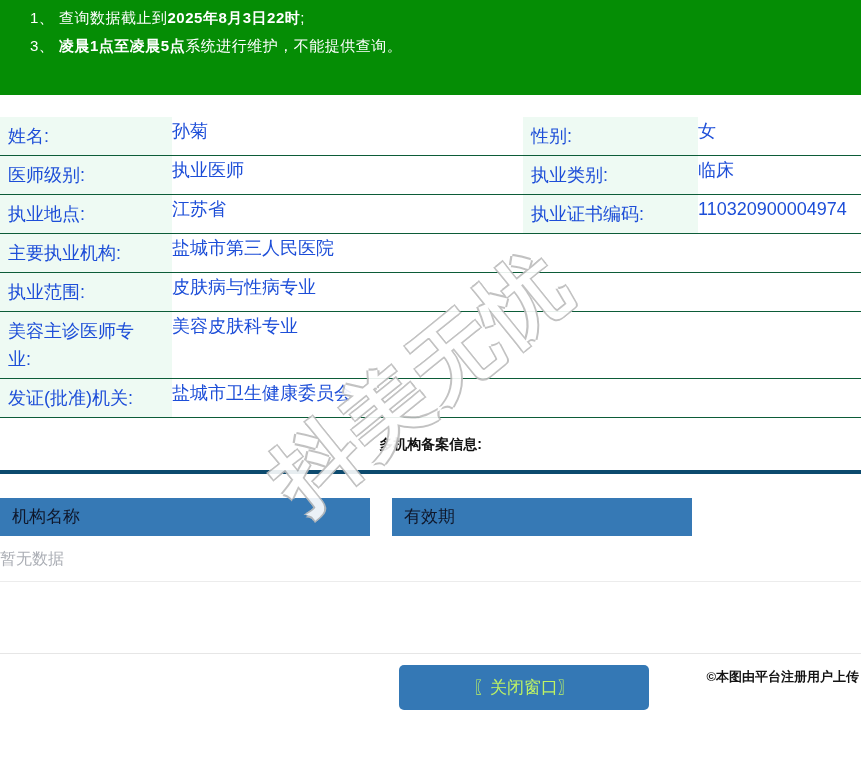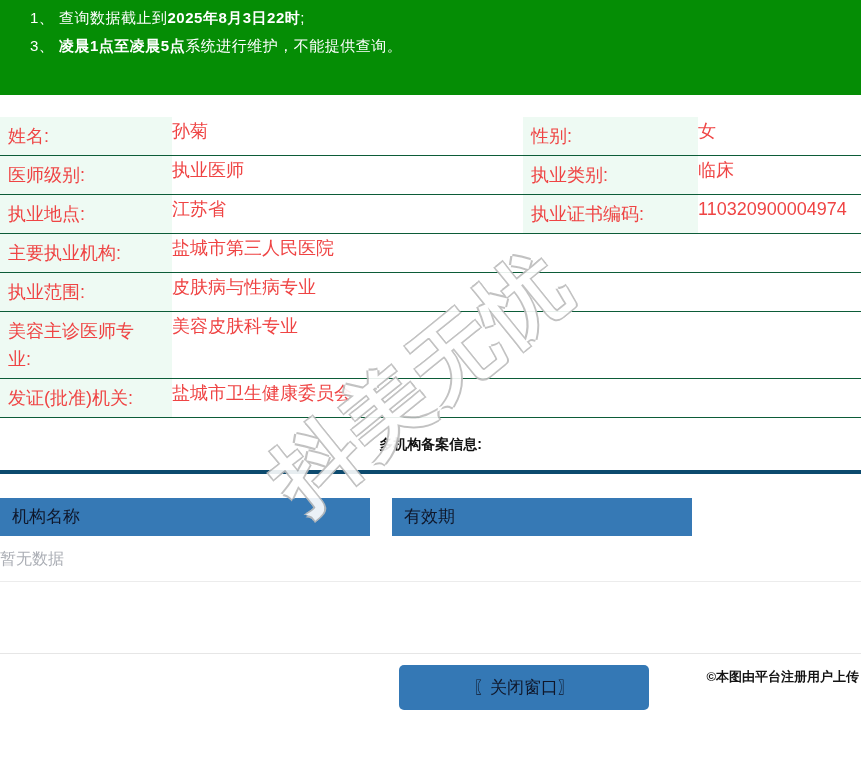--- a/index.html
+++ b/index.html
@@ -9,21 +9,21 @@
   
   .banner { width:831px; height:91px; background:#058d05; color:#ffffff; padding:4px 0 0 30px; }
   .banner .line { font-size:15px; line-height:28px; white-space:nowrap; letter-spacing:0.5px; }
   .banner .line b { font-weight:bold; }
 
   .gap22 { height:22px; }
 
   
   table.info { width:861px; border-collapse:collapse; table-layout:fixed; }
   table.info td { border-bottom:1px solid #0c5c38; vertical-align:top;
-                  font-size:18px; color:#ef4444; padding:0; }
+                  font-size:18px; color:#1d4ed8; padding:0; }
   td.lbl { background-color:#eefaf3; background-clip:content-box; padding:4px 2px 4px 3px; }
   td.lbl .t { display:block; padding:5px 18px 5px 8px; line-height:28px; }
   td.val { padding:9px 8px 9px 12px; line-height:28px; }
   td.val2 { padding-left:13px; }
 
   
   .filing-title { width:861px; height:52px; line-height:52px; text-align:center;
                   font-size:14px; font-weight:bold; color:#111; border-bottom:4px solid #0c4a6e; }
   .gap24 { height:24px; }
   .ftable-head { display:flex; width:861px; height:38px; }
@@ -33,21 +33,21 @@
   .fh-c2 { width:288px; border-left:2px solid #fff;margin-left:20px; }
   .fh-c3 { width:173px; border-left:2px solid #fff; }
   .empty-row { width:861px; height:45px; line-height:45px; text-align:left;
                color:#abaeb5; font-size:16px; border-bottom:1px solid #ececec; }
   .gap71 { height:71px; }
   .divider { width:861px; border-top:1px solid #e6e6e6; }
 
   
   .btn-area { position:relative; height:46px; }
   .close-btn { position:absolute; left:399px; top:11px; width:250px; height:45px;
-               background:#3478b5; color:#0f172a; font-size:17px; line-height:42px;
+               background:#3478b5; color:#bef264; font-size:17px; line-height:42px;
                text-align:center; border:none; border-radius:5px; cursor:pointer;
                font-family:inherit; }
   .stamp { position:absolute; right:2px; bottom:14px; font-size:13px; font-weight:bold;
            color:#141414; letter-spacing:0;
            text-shadow:1px 1px 0 #fff,-1px -1px 0 #fff,1px -1px 0 #fff,-1px 1px 0 #fff,
                        0 1px 0 #fff,0 -1px 0 #fff,1px 0 0 #fff,-1px 0 0 #fff; }
 
   
   .watermark { position:absolute; left:216px; top:326px; width:410px; height:110px;
                line-height:110px; text-align:center; font-size:84px; font-weight:bold;

